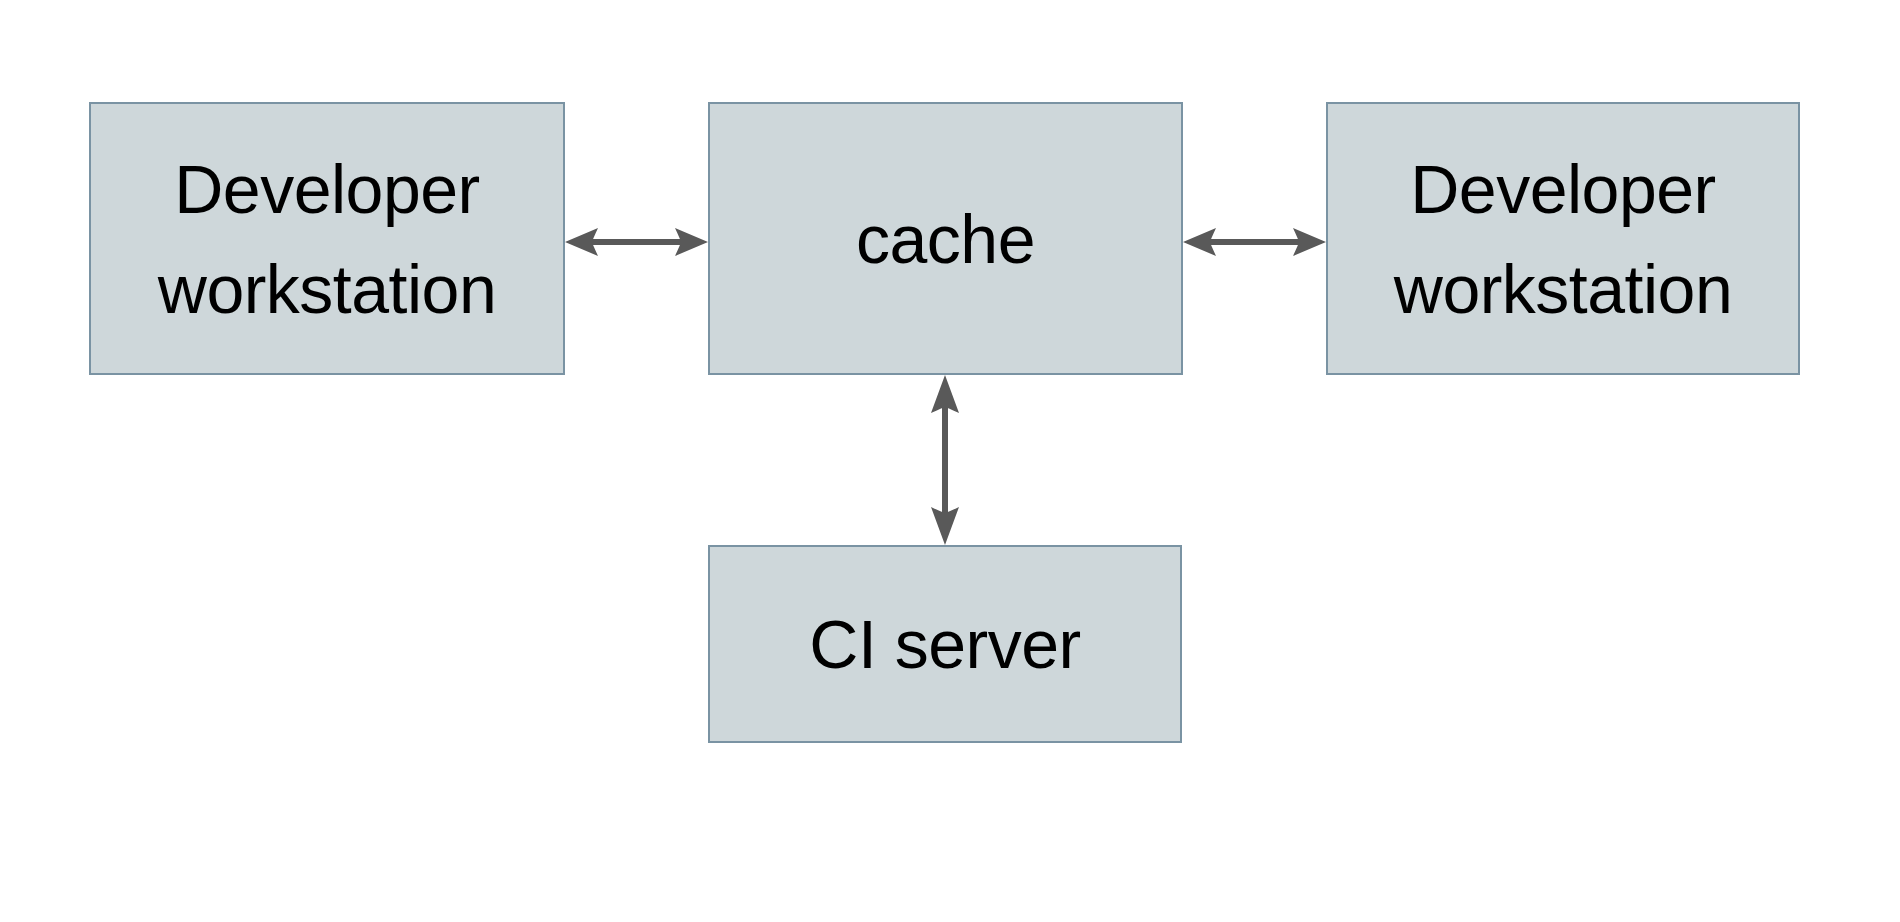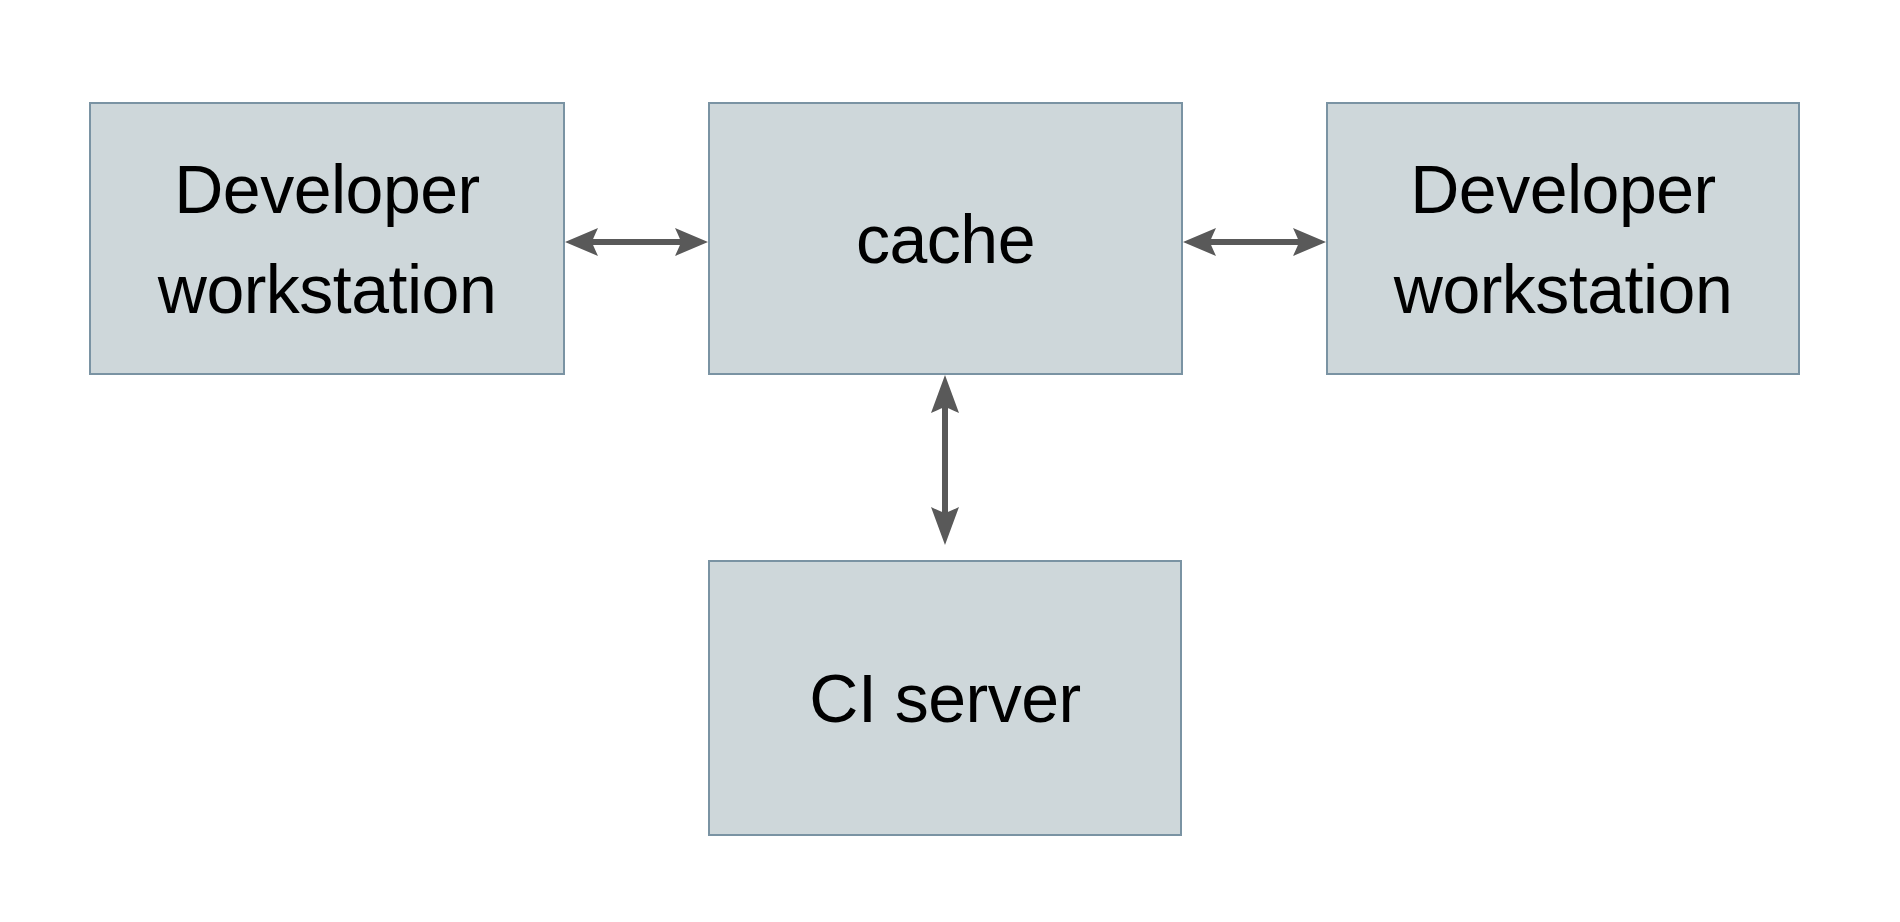--- a/index.html
+++ b/index.html
@@ -57,21 +57,21 @@
 
   <div class="node" style="left:708px; top:102px; width:475px; height:273px;">
     <span class="line">cache</span>
   </div>
 
   <div class="node" style="left:1326px; top:102px; width:474px; height:273px;">
     <span class="line">Developer</span>
     <span class="line">workstation</span>
   </div>
 
-  <div class="node" style="left:708px; top:560px; width:474px; height:276px;">
+  <div class="node" style="left:708px; top:545px; width:474px; height:198px;">
     <span class="line">CI server</span>
   </div>
 
   <div class="edge" style="left:565px; top:212px; width:143px; height:60px;">
     <svg width="143" height="60" viewBox="0 0 143 60">
       <g fill="#595959" stroke="none">
         <path d="M 0 30 L 33 16 Q 27 29 27 30 Q 27 31 33 44 Z"></path>
         <path d="M 143 30 L 110 16 Q 116 29 116 30 Q 116 31 110 44 Z"></path>
         <rect x="22" y="27" width="99" height="6"></rect>
       </g>

